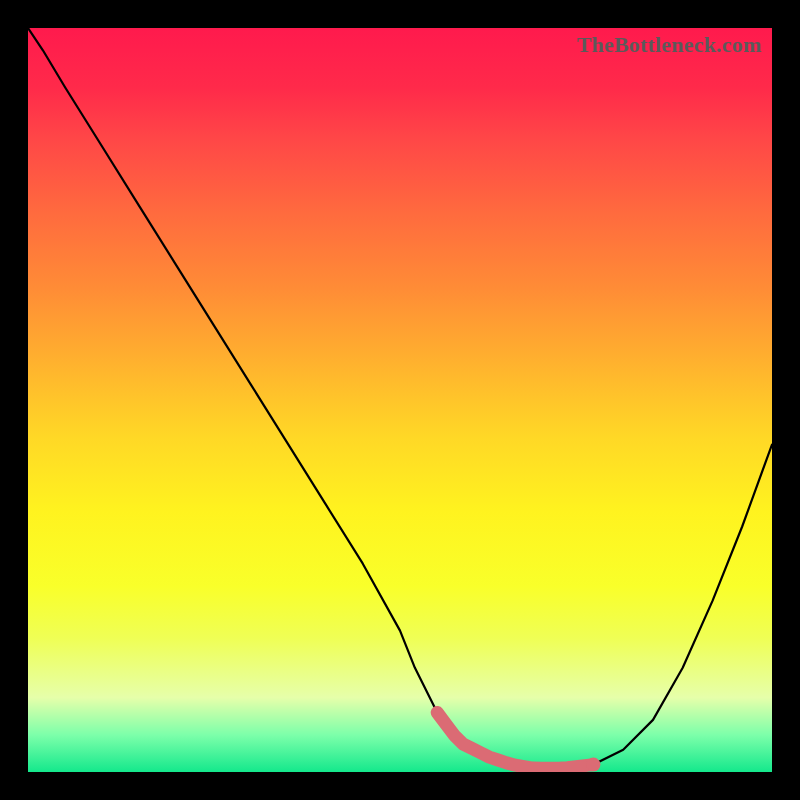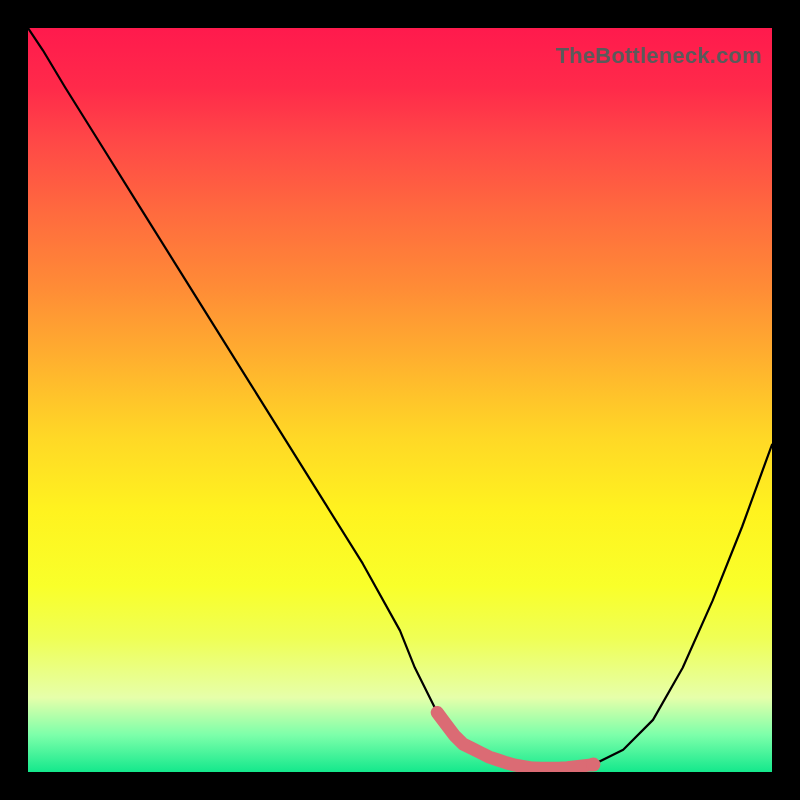--- a/index.html
+++ b/index.html
@@ -29,26 +29,25 @@
       #efff55 82%,
       #e6ffaa 90%,
       #7dffaa 95%,
       #14e88c 100%
     );
   }
   .watermark {
     position: absolute;
     top: 4px;
     right: 10px;
-    font-family: Liberation Sans, sans-serif;
+    font-family: Liberation Serif, serif;
     font-size: 22px;
     font-weight: 600;
     color: #5a5a5a;
     letter-spacing: 0.2px;
-    margin-top: 11px;
   }
   svg.curves {
     position: absolute;
     left: 0;
     top: 0;
     width: 744px;
     height: 744px;
   }
   .curve-main {
     fill: none;

